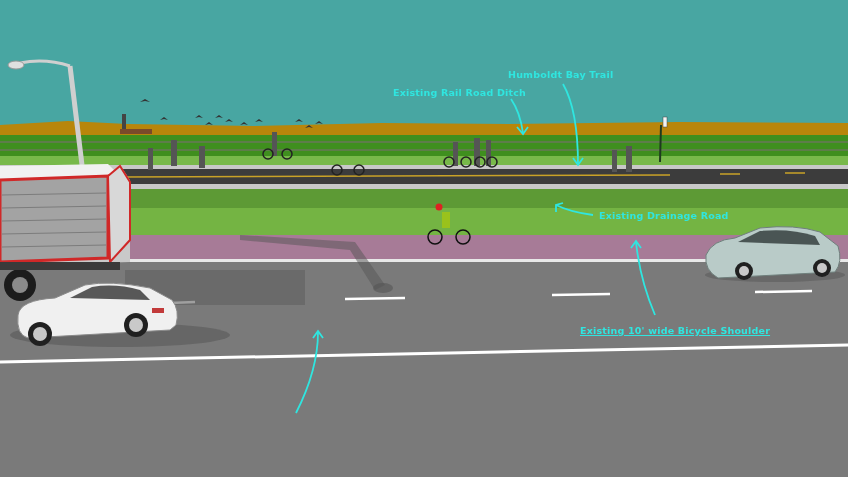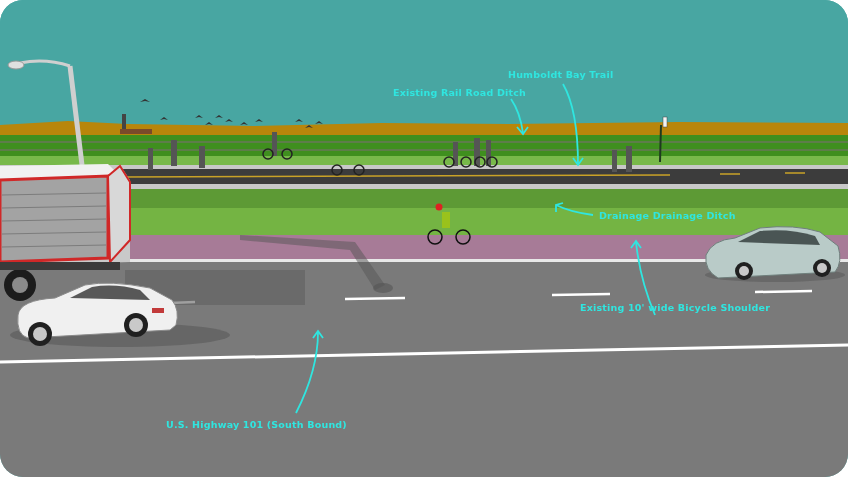--- a/index.html
+++ b/index.html
@@ -1,17 +1,17 @@
 <!DOCTYPE html>
 <html><head>
 <meta charset="utf-8">
 <style>
   html,body{margin:0;padding:0;}
   body{width:848px;height:477px;overflow:hidden;font-family:"DejaVu Sans","Liberation Sans",sans-serif;}
-  #scene{position:relative;width:848px;height:477px;overflow:hidden;background:#48a6a2;border-radius:23px;}
+  #scene{position:relative;width:848px;height:477px;overflow:hidden;background:#48a6a2;}
   .band{position:absolute;left:0;width:848px;}
   .label{position:absolute;color:#2fe6e0;font-size:9.5px;font-weight:bold;white-space:nowrap;letter-spacing:0.2px;}
   svg{position:absolute;left:0;top:0;}
 </style>
 </head>
 <body>
 
 <div id="scene">
 
   <div class="band" style="top:0;height:125px;background:#48a6a2;"></div>
@@ -144,17 +144,16 @@
       <path d="M556,212 L556,205 L563,203"></path>
       <path d="M655,315 Q640,280 636,242"></path>
       <path d="M631,248 L636,241 L641,248"></path>
       <path d="M296,413 Q318,370 318,332"></path>
       <path d="M313,338 L318,331 L323,338"></path>
     </g>
   </svg>
 
   <div class="label" style="left:508px;top:69px;">Humboldt Bay Trail</div>
   <div class="label" style="left:393px;top:87px;">Existing Rail Road Ditch</div>
-  <div class="label" style="left:599px;top:210px;">Drainage Drainage Ditch</div>
-  <div class="label" style="left:580px;top:302px;">Existing 10' wide Bicycle Shoulder</div>
-  <div class="label" style="left:166px;top:419px;">U.S. Highway 101 (South Bound)</div>
+  <div class="label" style="left:599px;top:210px;">Existing Drainage Road</div>
+  <div class="label" style="left:580px;top:325px;text-decoration:underline;">Existing 10' wide Bicycle Shoulder</div>
 
 </div>
 
 </body></html>

